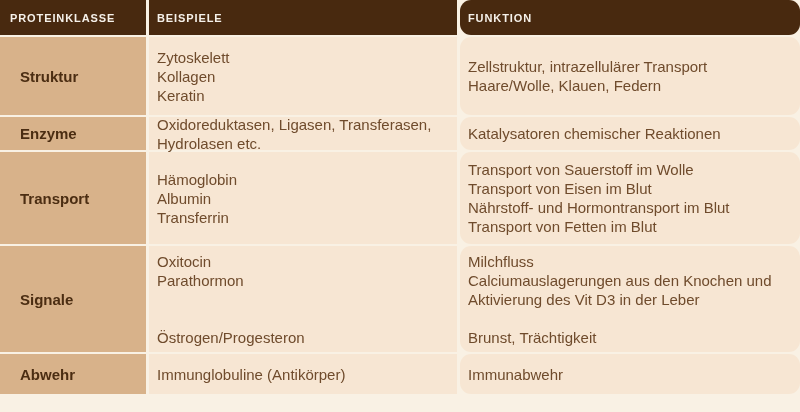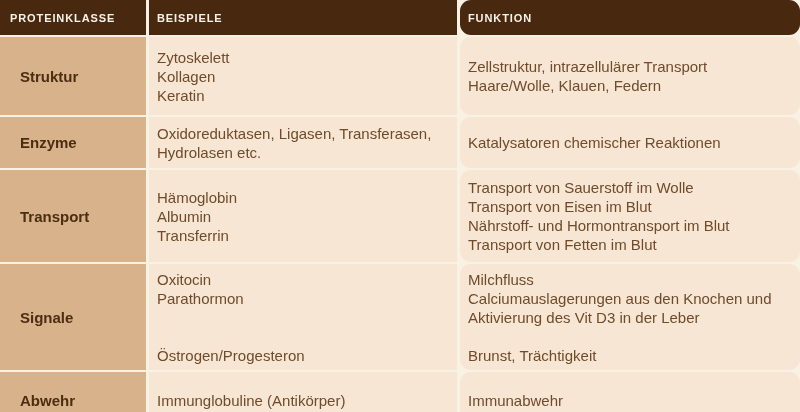--- a/index.html
+++ b/index.html
@@ -25,24 +25,24 @@
     gap: 2px;
     background: var(--divider);
   }
   .row {
     display: flex;
     gap: 3px;
     flex: 0 0 auto;
   }
   .hrow { height: 35px; }
   .row-struktur  { height: 78px; }
-  .row-enzyme    { height: 51px; }
+  .row-enzyme    { height: 33px; }
   .row-transport { height: 92px; }
   .row-signale   { height: 106px; }
-  .row-abwehr    { height: 56px; }
+  .row-abwehr    { height: 40px; }
 
   .c1 { width: 146px; flex: 0 0 146px; }
   .c2 { width: 308px; flex: 0 0 308px; }
   .c3 { flex: 1 1 auto; border-radius: 11px; }
 
   .hcell {
     background: var(--header-bg);
     color: var(--header-text);
     display: flex;
     align-items: center;

